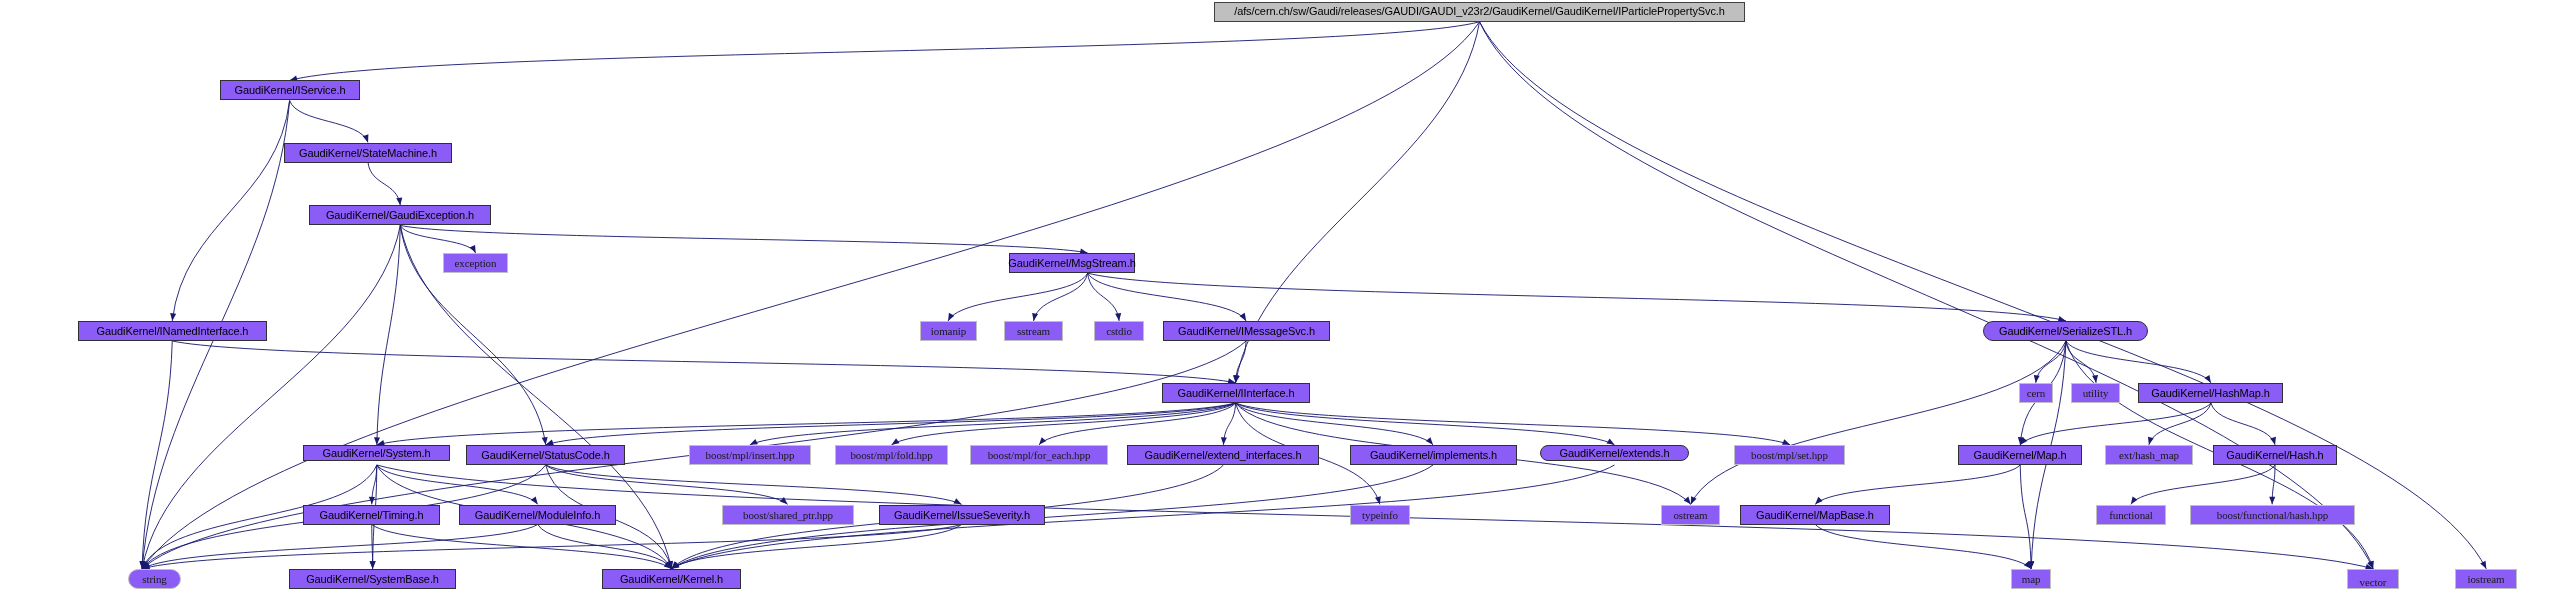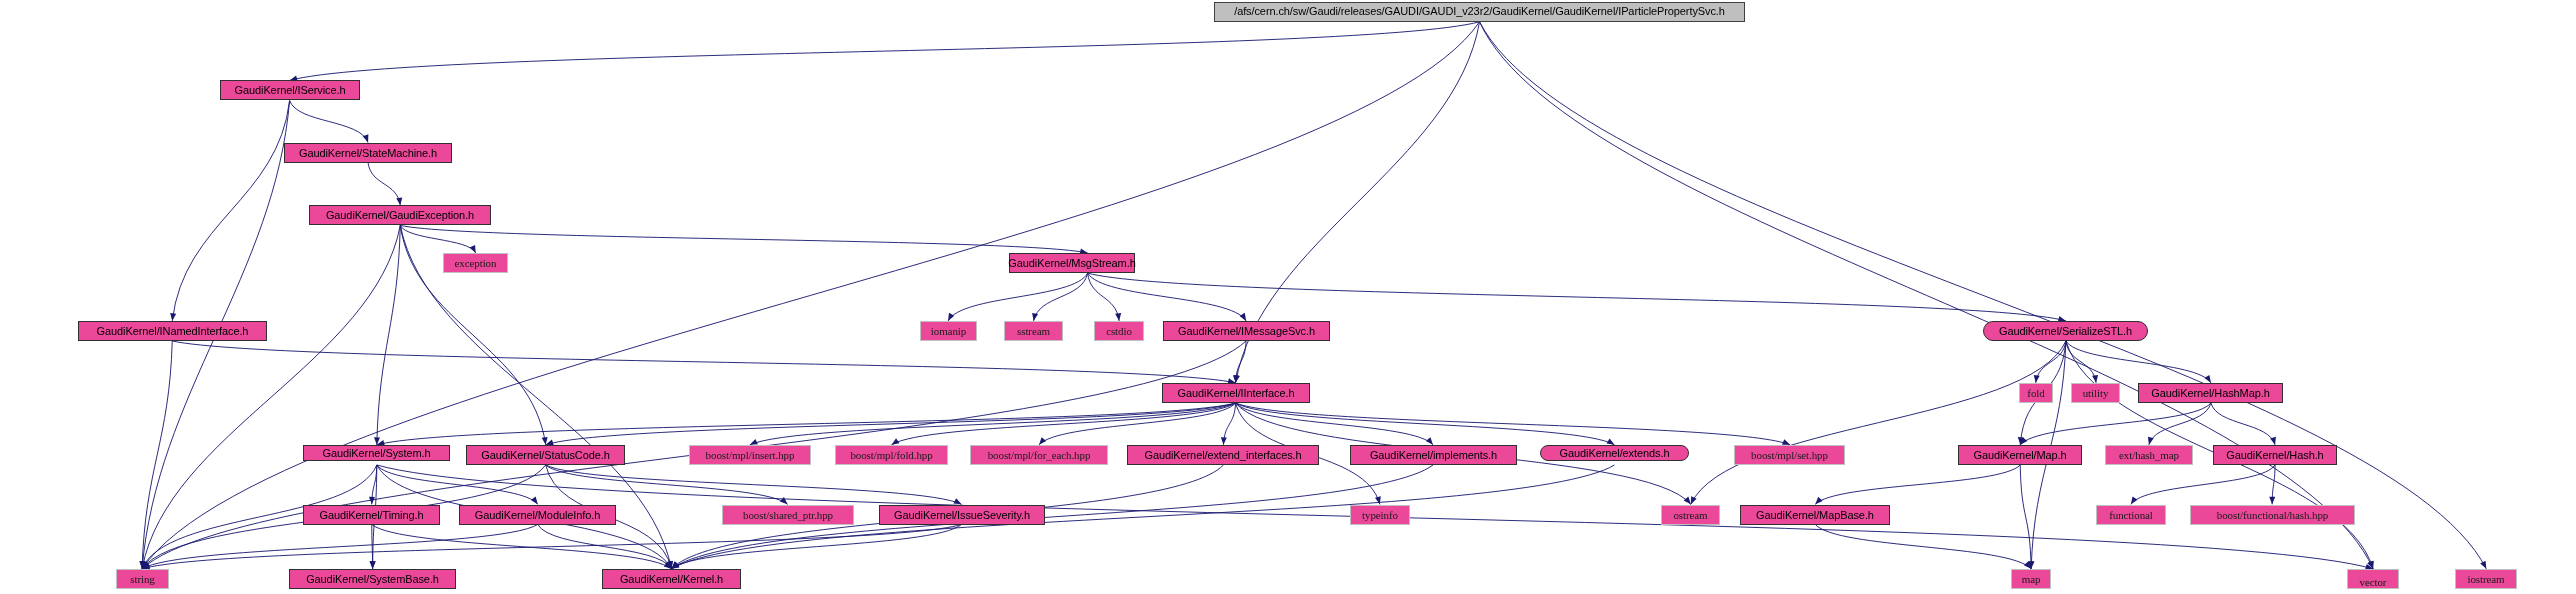--- a/index.html
+++ b/index.html
@@ -12,21 +12,21 @@
     overflow:hidden;
   }
   #edges{position:absolute;left:0;top:0;width:2576px;height:594px;}
   .node{
     position:absolute;
     box-sizing:border-box;
     display:flex;
     align-items:center;
     justify-content:center;
     white-space:nowrap;
-    background:#ec4899;
+    background:#8b5cf6;
     border:0.8px solid #808080;
     color:#000000;
     font-size:11px;
     line-height:1;
     height:20px;
     letter-spacing:-0.1px;
   }
   .node.header{border:0.8px solid #303030;}
   .node.system{border:0.8px solid #c0c0c0;color:#1a1a1a;font-family:Liberation Serif, serif;}
   .node.root{
@@ -214,21 +214,21 @@
       <div class="node header" style="left: 1163px; top: 321px; width: 167px; height: 20px;">
         <span class="lbl">GaudiKernel/IMessageSvc.h</span>
       </div>
       <div class="node header" style="left: 1983px; top: 321px; width: 165px; height: 20px; border-radius: 10px;">
         <span class="lbl">GaudiKernel/SerializeSTL.h</span>
       </div>
       <div class="node header" style="left: 1162px; top: 383px; width: 148px; height: 20px;">
         <span class="lbl">GaudiKernel/IInterface.h</span>
       </div>
       <div class="node system" style="left: 2019px; top: 383px; width: 34px; height: 20px;">
-        <span class="lbl">fold</span>
+        <span class="lbl">cern</span>
       </div>
       <div class="node system" style="left: 2071px; top: 383px; width: 49px; height: 20px;">
         <span class="lbl">utility</span>
       </div>
       <div class="node header" style="left: 2138px; top: 383px; width: 145px; height: 20px;">
         <span class="lbl">GaudiKernel/HashMap.h</span>
       </div>
       <div class="node header" style="left: 303px; top: 445px; width: 147px; height: 16px;">
         <span class="lbl">GaudiKernel/System.h</span>
       </div>
@@ -285,21 +285,21 @@
       </div>
       <div class="node header" style="left: 1740px; top: 505px; width: 150px; height: 20px;">
         <span class="lbl">GaudiKernel/MapBase.h</span>
       </div>
       <div class="node system" style="left: 2096px; top: 505px; width: 70px; height: 20px;">
         <span class="lbl">functional</span>
       </div>
       <div class="node system" style="left: 2190px; top: 505px; width: 165px; height: 20px;">
         <span class="lbl">boost/functional/hash.hpp</span>
       </div>
-      <div class="node system" style="left: 116px; top: 569px; width: 53px; height: 20px;">
+      <div class="node system" style="left: 128px; top: 569px; width: 53px; height: 20px; border-radius: 10px;">
         <span class="lbl">string</span>
       </div>
       <div class="node header" style="left: 289px; top: 569px; width: 167px; height: 20px;">
         <span class="lbl">GaudiKernel/SystemBase.h</span>
       </div>
       <div class="node header" style="left: 602px; top: 569px; width: 139px; height: 20px;">
         <span class="lbl">GaudiKernel/Kernel.h</span>
       </div>
       <div class="node system" style="left: 2011px; top: 569px; width: 40px; height: 20px;">
         <span class="lbl">map</span>

